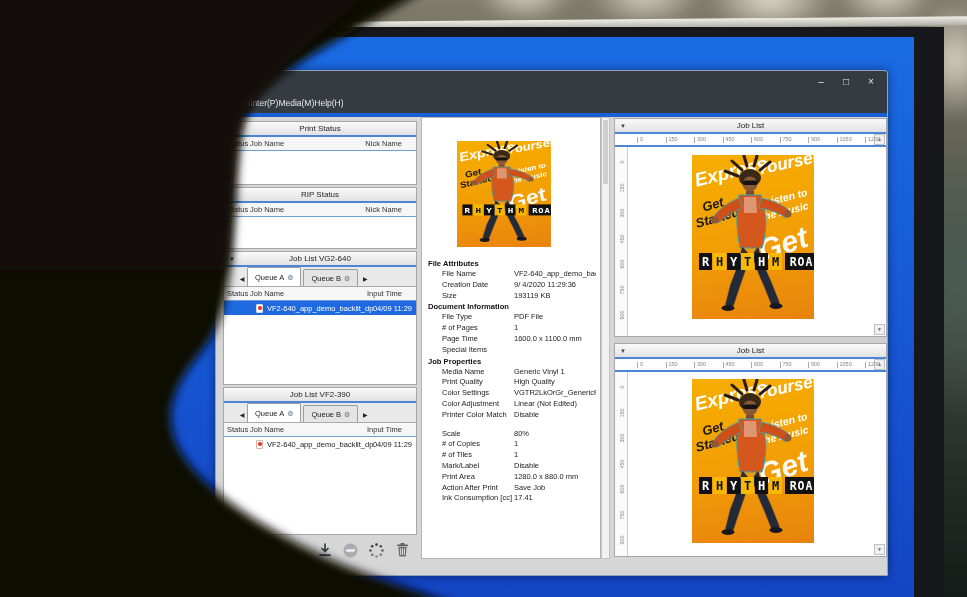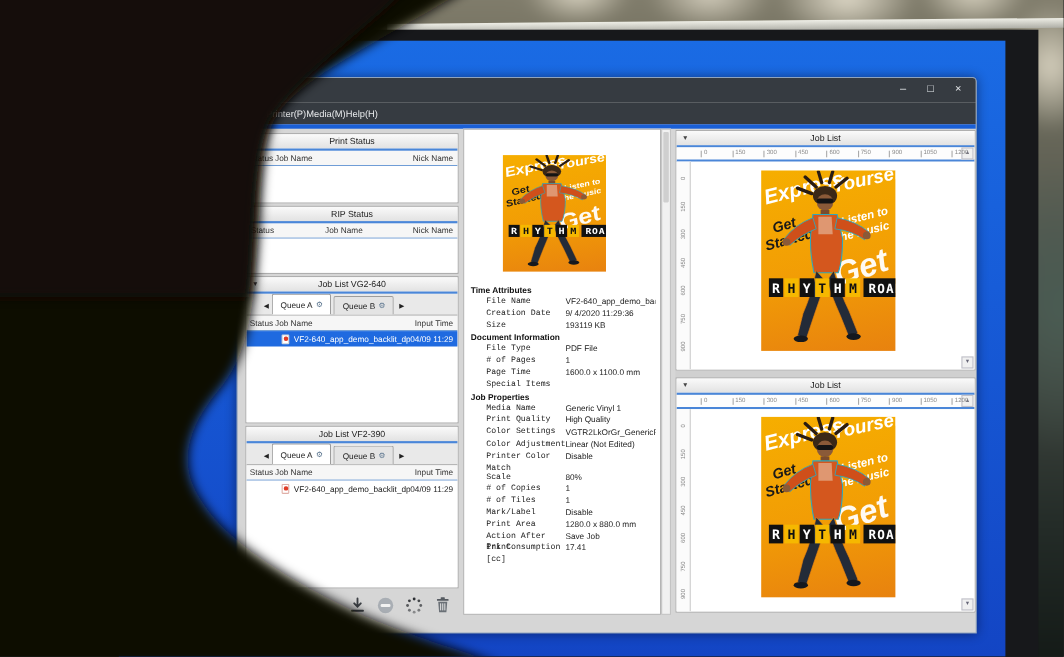--- a/index.html
+++ b/index.html
@@ -47,21 +47,21 @@
     display:flex;flex-direction:column;overflow:hidden;}
   .panel-header{height:15px;background:linear-gradient(#fafafa,#e2e2e2);
     border-bottom:2px solid #4a86d8;position:relative;
     display:flex;align-items:center;justify-content:center;
     font-size:8px;color:#222;flex:0 0 auto;}
   .hdr-caret{position:absolute;left:5px;top:4px;font-size:6px;color:#444;line-height:1;}
   .col-row{height:14px;display:flex;align-items:center;background:#f6f6f6;
     border-bottom:1px solid #6f9dd6;font-size:7.5px;color:#333;flex:0 0 auto;}
   .col-status{width:26px;padding-left:3px;}
   .col-name{flex:1;}
-  .col-right{padding-right:4px;}
+  .col-right{padding-right:14px;}
   .list-area{flex:1;background:#fff;}
   .tabs-row{height:20px;display:flex;align-items:flex-end;background:#e9e9e9;
     border-bottom:1px solid #aaa;flex:0 0 auto;padding:0 13px;}
   .tab-arrow{width:10px;font-size:6px;color:#222;text-align:center;padding-bottom:4px;}
   .tab{height:17px;display:flex;align-items:center;gap:3px;padding:0 7px;
     border:1px solid #9c9c9c;border-bottom:none;border-radius:2px 2px 0 0;
     background:#e4e4e4;font-size:7.5px;margin-right:2px;}
   .tab.active{background:#fff;height:19px;}
   .gear{font-size:7px;color:#5a748e;line-height:1;}
   .job-row{height:14px;display:flex;align-items:center;font-size:7.5px;color:#222;}
@@ -80,21 +80,21 @@
   .tool-icon{width:17px;height:17px;display:flex;align-items:center;justify-content:center;}
 
   
   .mid-col{position:absolute;left:205px;top:46px;width:180px;height:442px;background:#fff;
     border:1px solid #b5b5b5;overflow:hidden;}
   .thumb-slot{position:absolute;left:35px;top:23px;width:94px;height:106px;overflow:hidden;}
   .thumb-slot .poster{transform:scale(0.77,0.647);transform-origin:0 0;}
   .details-body{position:absolute;left:6px;top:140px;right:4px;}
   .detail-title{height:11px;line-height:11px;font-weight:bold;font-size:7.6px;color:#111;}
   .detail-row{height:10.8px;line-height:10.8px;display:flex;font-size:7.5px;color:#222;}
-  .detail-row .dl{width:86px;padding-left:14px;flex:0 0 auto;font-family:Liberation Mono, monospace;}
+  .detail-row .dl{width:86px;padding-left:14px;flex:0 0 auto;}
   .detail-row .dv{flex:1;white-space:nowrap;overflow:hidden;}
   .detail-spacer{height:8px;}
   .mid-scroll{position:absolute;left:385px;top:46px;width:9px;height:442px;
     background:#f1f1f1;border:1px solid #c3c3c3;}
   .mid-scroll .thumb{position:absolute;left:1px;right:1px;top:2px;height:64px;
     background:#cfcfcf;border-radius:1px;}
 
   
   .preview-panel{position:absolute;left:398px;width:273px;background:#fff;
     border:1px solid #a7a7a7;display:flex;flex-direction:column;overflow:hidden;}
@@ -172,21 +172,21 @@
             <span>Print Status</span>
           </div>
           <div class="col-row">
             <span class="col-status">Status</span>
             <span class="col-name">Job Name</span>
             <span class="col-right">Nick Name</span>
           </div>
           <div class="list-area"></div>
         </div>
 
-        <div class="panel" style="left:7px;top:116px;width:194px;height:62px;text-align:center;">
+        <div class="panel" style="left:7px;top:116px;width:194px;height:62px;">
           <div class="panel-header">
             <span>RIP Status</span>
           </div>
           <div class="col-row">
             <span class="col-status">Status</span>
             <span class="col-name">Job Name</span>
             <span class="col-right">Nick Name</span>
           </div>
           <div class="list-area"></div>
         </div>
@@ -325,21 +325,21 @@
                     <span class="pt-box pt-dark">Y</span>
                     <span class="pt-box pt-yellow">T</span>
                     <span class="pt-box pt-dark">H</span>
                     <span class="pt-box pt-yellow">M</span>
                   </span>
       <span class="pt-word">ROAD</span>
     </div>
   </div>
 </div>
           <div class="details-body" id="details-body">
-              <div class="detail-title">Time Attributes</div>
+              <div class="detail-title">File Attributes</div>
               <div class="detail-row">
                 <span class="dl">File Name</span>
                 <span class="dv">VF2-640_app_demo_backli...</span>
               </div>
               <div class="detail-row">
                 <span class="dl">Creation Date</span>
                 <span class="dv">9/ 4/2020 11:29:36</span>
               </div>
               <div class="detail-row">
                 <span class="dl">Size</span>

